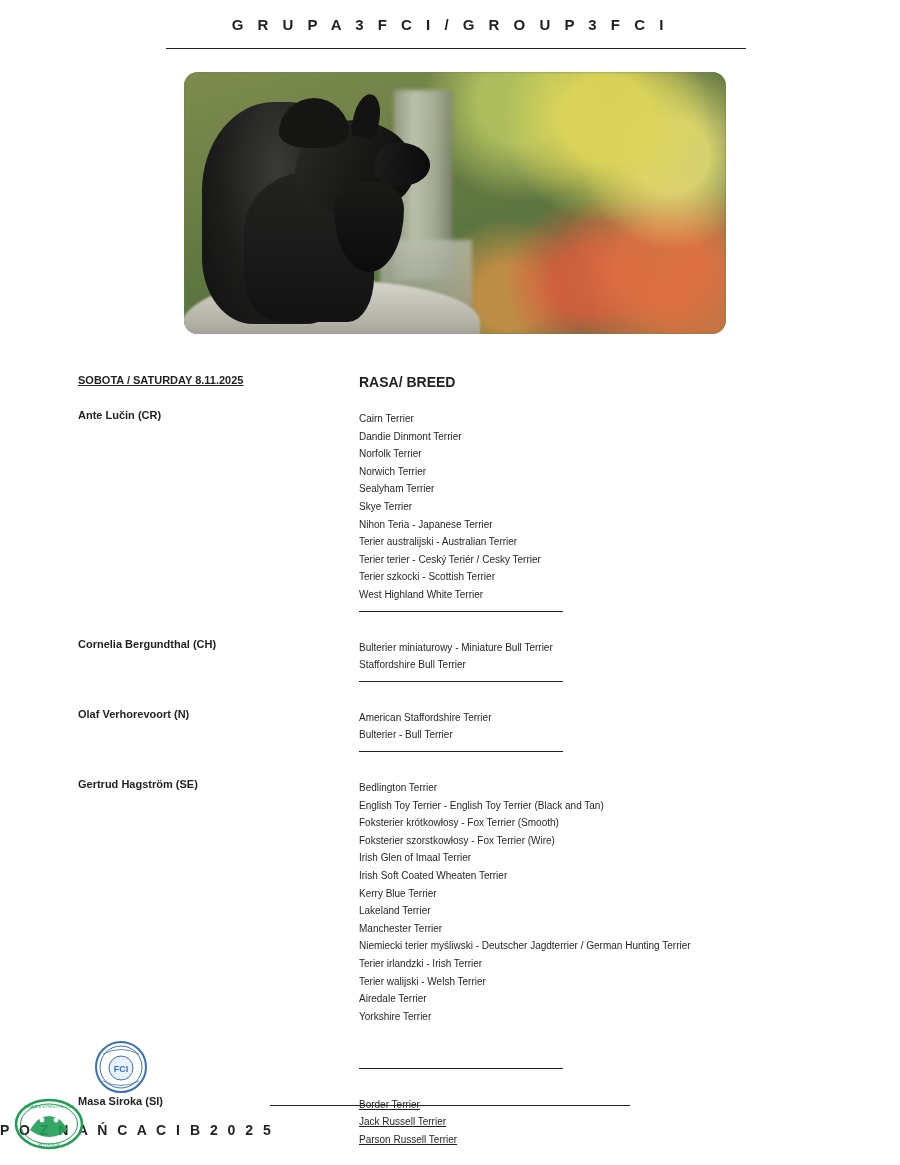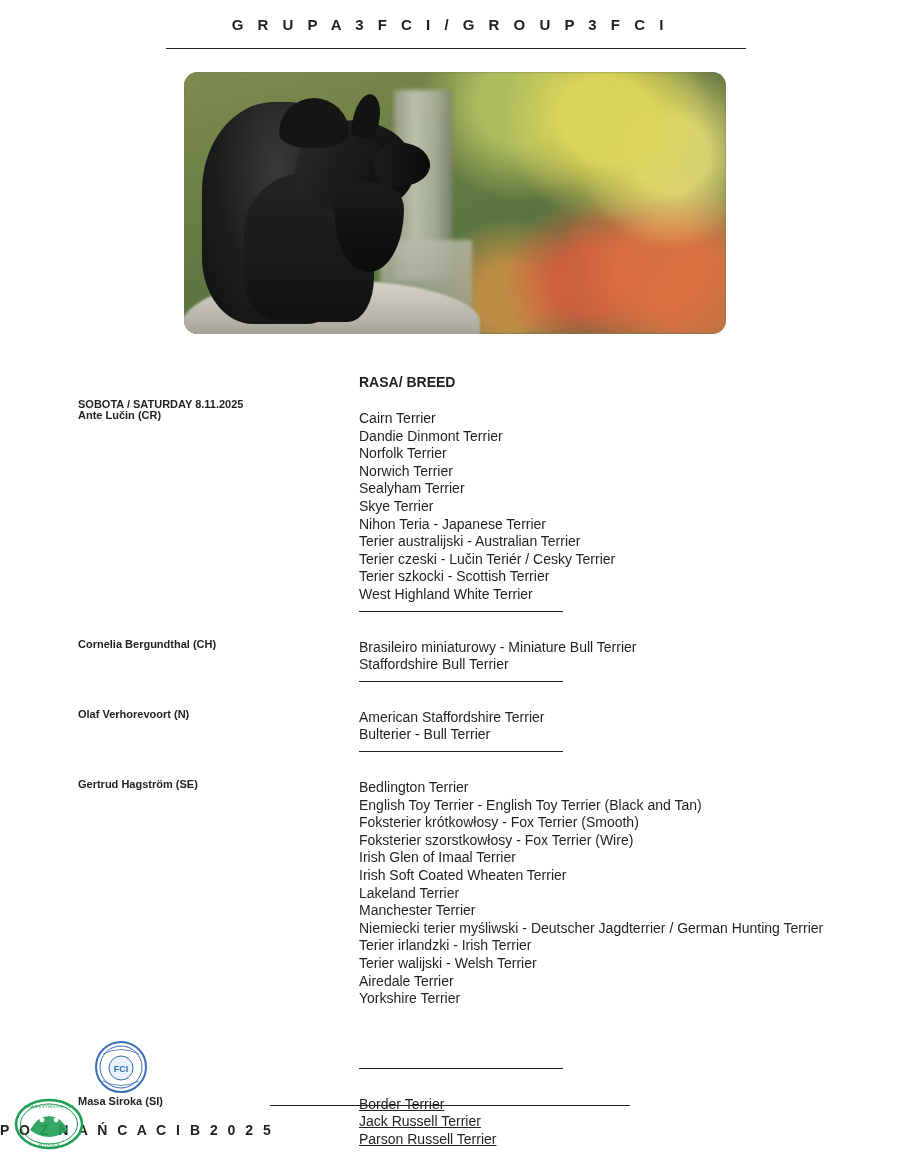--- a/index.html
+++ b/index.html
@@ -176,29 +176,29 @@
   }
   .col-right {
     position: absolute;
     left: 359px;
     font-size: 11px;
     color: #231f20;
     white-space: nowrap;
   }
   .heading-left {
     font-weight: bold;
-    margin-top: 24px;
+    text-decoration: underline;
   }
   .heading-right {
     font-weight: bold;
     font-size: 14px;
   }
   .breed-line {
     line-height: 17.6px;
-    font-size: 14px;
+    font-size: 10px;
     color: #231f20;
   }
   .group-rule {
     position: absolute;
     left: 359px;
     width: 204px;
     height: 1px;
     background: #231f20;
   }
 
@@ -266,45 +266,46 @@
       <div class="col-left" style="top: 409px;">Ante Lučin (CR)</div>
       <div class="col-right" style="top: 410px;">
         <div class="breed-line">Cairn Terrier</div>
         <div class="breed-line">Dandie Dinmont Terrier</div>
         <div class="breed-line">Norfolk Terrier</div>
         <div class="breed-line">Norwich Terrier</div>
         <div class="breed-line">Sealyham Terrier</div>
         <div class="breed-line">Skye Terrier</div>
         <div class="breed-line">Nihon Teria - Japanese Terrier</div>
         <div class="breed-line">Terier australijski - Australian Terrier</div>
-        <div class="breed-line">Terier czeski - Lučin Teriér / Cesky Terrier</div>
+        <div class="breed-line">Terier terier - Ceský Teriér / Cesky Terrier</div>
         <div class="breed-line">Terier szkocki - Scottish Terrier</div>
         <div class="breed-line">West Highland White Terrier</div>
       </div>
       <div class="group-rule" style="top: 610.6px;"></div>
       <div class="col-left" style="top: 637.6px;">Cornelia Bergundthal (CH)</div>
       <div class="col-right" style="top: 638.6px;">
-        <div class="breed-line">Brasileiro miniaturowy - Miniature Bull Terrier</div>
+        <div class="breed-line">Bulterier miniaturowy - Miniature Bull Terrier</div>
         <div class="breed-line">Staffordshire Bull Terrier</div>
       </div>
       <div class="group-rule" style="top: 680.8px;"></div>
       <div class="col-left" style="top: 707.8px;">Olaf Verhorevoort (N)</div>
       <div class="col-right" style="top: 708.8px;">
         <div class="breed-line">American Staffordshire Terrier</div>
         <div class="breed-line">Bulterier - Bull Terrier</div>
       </div>
       <div class="group-rule" style="top: 751px;"></div>
       <div class="col-left" style="top: 778px;">Gertrud Hagström (SE)</div>
       <div class="col-right" style="top: 779px;">
         <div class="breed-line">Bedlington Terrier</div>
         <div class="breed-line">English Toy Terrier - English Toy Terrier (Black and Tan)</div>
         <div class="breed-line">Foksterier krótkowłosy - Fox Terrier (Smooth)</div>
         <div class="breed-line">Foksterier szorstkowłosy - Fox Terrier (Wire)</div>
         <div class="breed-line">Irish Glen of Imaal Terrier</div>
         <div class="breed-line">Irish Soft Coated Wheaten Terrier</div>
+        <div class="breed-line">Kerry Blue Terrier</div>
         <div class="breed-line">Lakeland Terrier</div>
         <div class="breed-line">Manchester Terrier</div>
         <div class="breed-line">Niemiecki terier myśliwski - Deutscher Jagdterrier / German Hunting Terrier</div>
         <div class="breed-line">Terier irlandzki - Irish Terrier</div>
         <div class="breed-line">Terier walijski - Welsh Terrier</div>
         <div class="breed-line">Airedale Terrier</div>
         <div class="breed-line">Yorkshire Terrier</div>
       </div>
       <div class="group-rule" style="top: 1067.6px;"></div>
       <div class="col-left" style="top: 1094.6px;">Masa Siroka (SI)</div>

